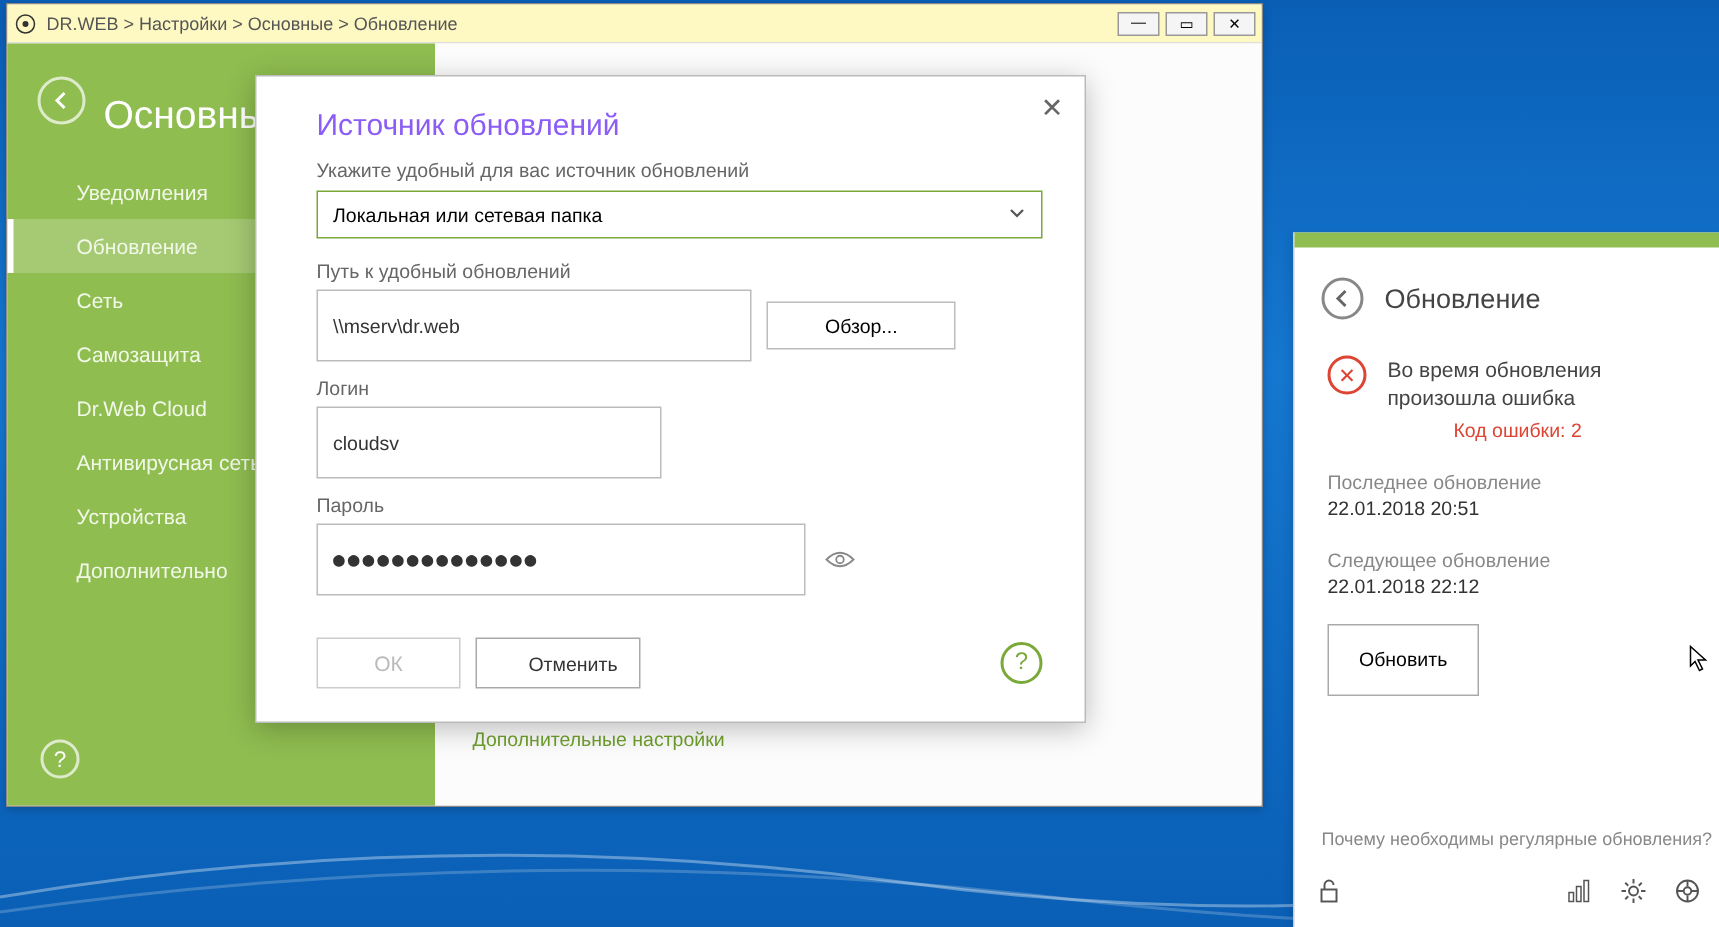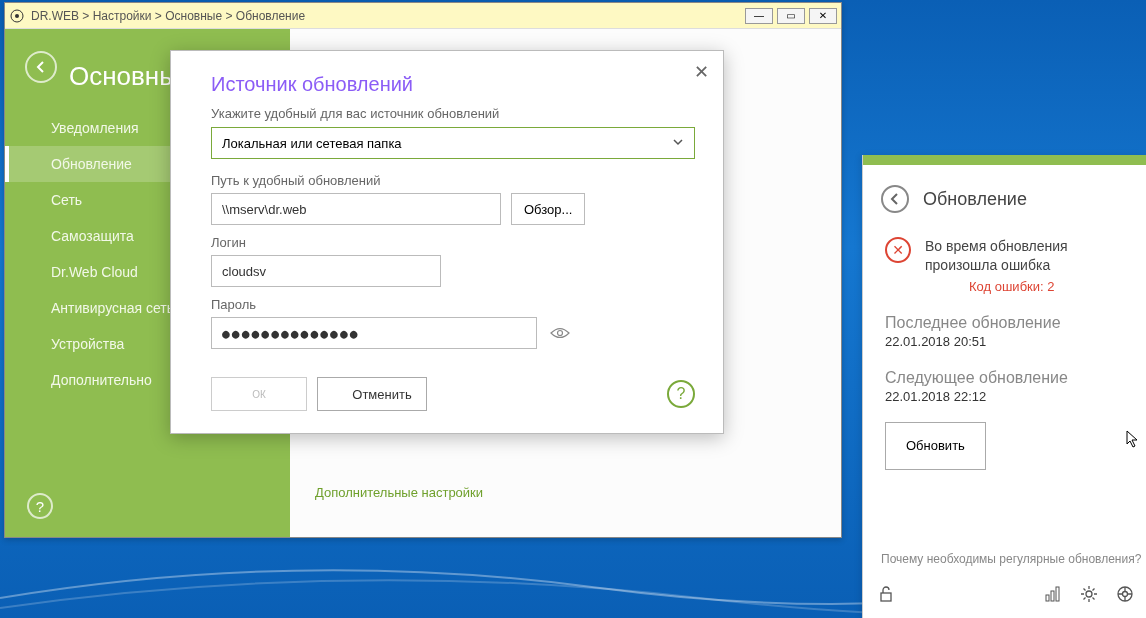--- a/index.html
+++ b/index.html
@@ -25,43 +25,43 @@
 .extra-link { position:absolute; left: 310px; top: 482px; color: #6fa02c; font-size: 13px; cursor:pointer; }
 
 
 .modal { position:absolute; left: 170px; top: 50px; width: 554px; background:#fff; border:1px solid #bbb; box-shadow: 0 4px 18px rgba(0,0,0,0.25); padding: 22px 28px 22px 40px; z-index: 50; }
 .modal-close { position:absolute; right: 14px; top: 10px; cursor:pointer; font-size:18px; color:#666; }
 .modal-title { font-size: 20px; color:#8b5cf6; font-weight:400; margin-bottom:6px; }
 .modal-sub { font-size:13px; color:#666; margin: 10px 0 6px; }
 .drop { border:1px solid #7aa93a; height:32px; display:flex; align-items:center; padding:0 10px; justify-content:space-between; cursor:pointer; margin-bottom:14px; }
 .field-label { font-size:13px; color:#666; margin: 10px 0 5px; }
 .row { display:flex; gap:10px; align-items:center; }
-.inp { border:1px solid #bbb; height:32px; padding:0 10px; font-size:13px; color:#333; background:#fff; }
+.inp { border:1px solid #bbb; height:48px; padding:0 10px; font-size:13px; color:#333; background:#fff; }
 .inp.path { width: 290px; }
 .inp.login { width: 230px; }
 .inp.pw { width: 326px; letter-spacing: 2px; font-family: monospace; }
-.browse-btn { border:1px solid #bbb; height:32px; padding:0 12px; background:#fff; cursor:pointer; font-size:13px; }
+.browse-btn { border:1px solid #bbb; height:32px; padding:0 38px; background:#fff; cursor:pointer; font-size:13px; }
 .eye-btn { width:26px; height:26px; color:#888; display:flex; align-items:center; justify-content:center; cursor:pointer; font-size:16px; }
 .modal-actions { display:flex; gap:10px; margin-top:28px; align-items:center; }
-.ok-btn { border:1px solid #ccc; height:34px; width:96px; background:#fff; color:#bbb; font-size:10px; cursor:default; }
+.ok-btn { border:1px solid #ccc; height:34px; width:96px; background:#fff; color:#bbb; font-size:14px; cursor:default; }
 .cancel-btn { border:1px solid #aaa; height:34px; width:110px; background:#fff; color:#333; font-size:13px; cursor:pointer;padding-left:20px; }
 .help-round { margin-left:auto; width:28px; height:28px; border:2px solid #7aa93a; border-radius:50%; color:#7aa93a; display:flex; align-items:center; justify-content:center; font-size:16px; cursor:pointer; }
 
 
 .right-window { position:absolute; right:0; top:155px; width:284px; height:463px; background:#fff; border-left:1px solid #ccc; box-shadow:-2px 0 6px rgba(0,0,0,0.1); }
 .rw-bar { height:10px; background:#8fbd50; }
 .rw-head { display:flex; align-items:center; gap:14px; padding: 20px 18px 10px; }
 .rw-back { width:28px; height:28px; border:2px solid #888; border-radius:50%; display:flex; align-items:center; justify-content:center; cursor:pointer; color:#666; }
 .rw-title { font-size:18px; color:#444; }
 .rw-body { padding: 14px 18px 10px 22px; }
 .status-row { display:flex; gap:14px; align-items:flex-start; }
 .status-icon { width:26px;height:26px; border:2px solid #d43; border-radius:50%; color:#d43; display:flex; align-items:center; justify-content:center; font-size:14px; flex-shrink:0; }
 .status-text { font-size:14px; color:#444; line-height:1.35; }
 .err-code { color:#d43; font-size:13px; margin-top:4px; cursor:pointer;margin-left:44px; }
-.meta-label { color:#888; font-size:16px; margin-top:20px; }
+.meta-label { color:#888; font-size:13px; margin-top:20px; }
 .meta-val { color:#333; font-size:13px; margin-top:2px; }
 .update-btn { margin-top:18px; border:1px solid #aaa; background:#fff; height:48px; padding:0 20px; font-size:13px; cursor:pointer; }
 .rw-footer-link { position:absolute; bottom:52px; left:18px; color:#888; font-size:12px; cursor:pointer; }
 .rw-tools { position:absolute; bottom:10px; right:12px; display:flex; gap:18px; align-items:center; color:#555; }
 .rw-tools .ic { cursor:pointer; font-size:18px; }
 .rw-lock { position:absolute; bottom:10px; left:14px; font-size:18px; color:#555; cursor:pointer; }
 
 .cursor-img { position:absolute; right:6px; top:430px; font-size:16px; color:#000; pointer-events:none; }
 
 

